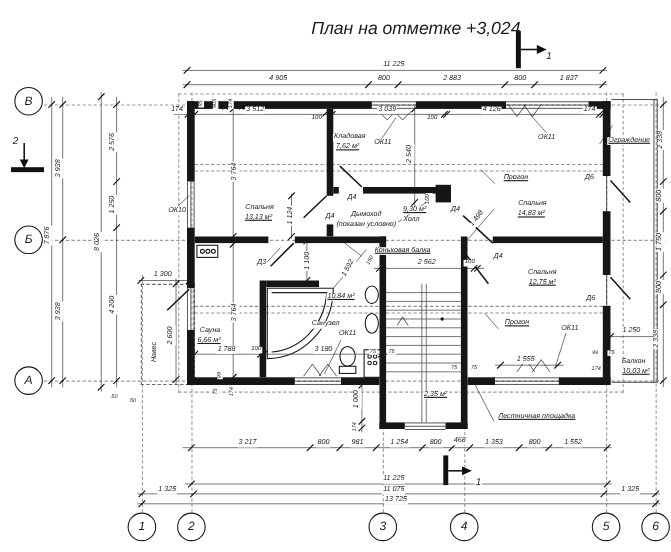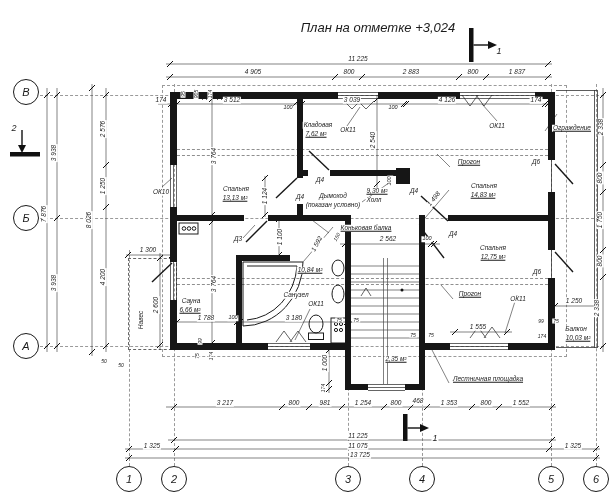--- a/index.html
+++ b/index.html
@@ -10,21 +10,21 @@
        white-space:nowrap;background:#fff;padding:0 1px;z-index:30;}
   .lbl.u{text-decoration:underline;}
   .axis-bubble{position:absolute;width:24px;height:24px;border:1.3px solid #1b1b1b;border-radius:50%;
        background:#fff;display:flex;align-items:center;justify-content:center;
        font-size:11px;transform:translate(-50%,-50%);z-index:25;}
   .dashh{position:absolute;height:0;border-top:1px dashed #9a9a9a;z-index:1;}
   .dashv{position:absolute;width:0;border-left:1px dashed #9a9a9a;z-index:1;}
   .beam{position:absolute;height:0;border-top:1px dashed #8f8f8f;z-index:2;}
   .dashrect{position:absolute;border:1px dashed #9a9a9a;z-index:1;}
   .title{position:absolute;left:378px;top:27px;transform:translate(-50%,-50%);
-       font-size:13px;font-style:italic;white-space:nowrap;z-index:40;}
+       font-size:16px;font-style:italic;white-space:nowrap;z-index:40;}
   svg{position:absolute;left:0;top:0;z-index:10;}
   .wall{z-index:15;}
   .dim{stroke:#2f2f2f;stroke-width:.6;}
   .tick{stroke:#0f0f0f;stroke-width:1;}
   .glz{stroke:#232323;stroke-width:.7;fill:none;}
   .door{stroke:#181818;stroke-width:1.4;}
   .fx{fill:none;stroke:#1c1c1c;stroke-width:1;}
   .step{stroke:#4a4a4a;stroke-width:.7;}
   .mark{fill:#111;}
 </style>

